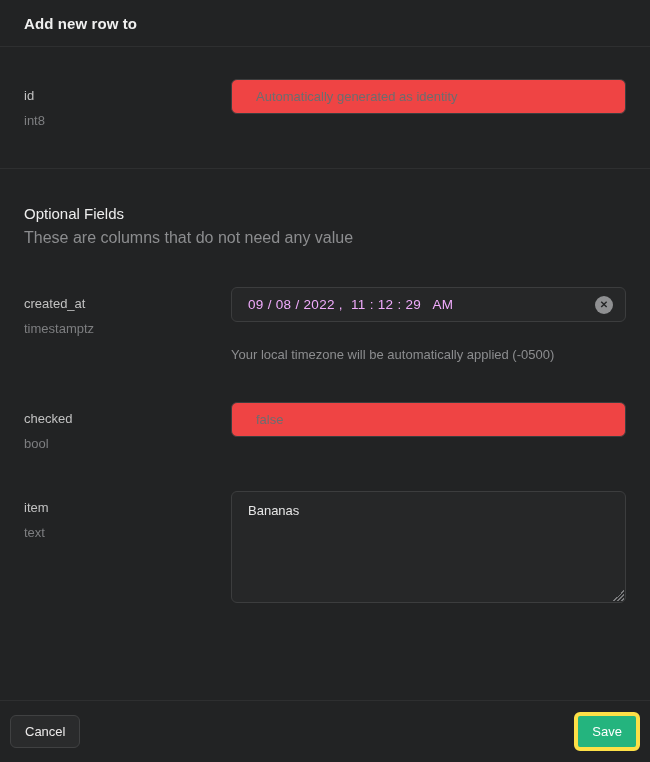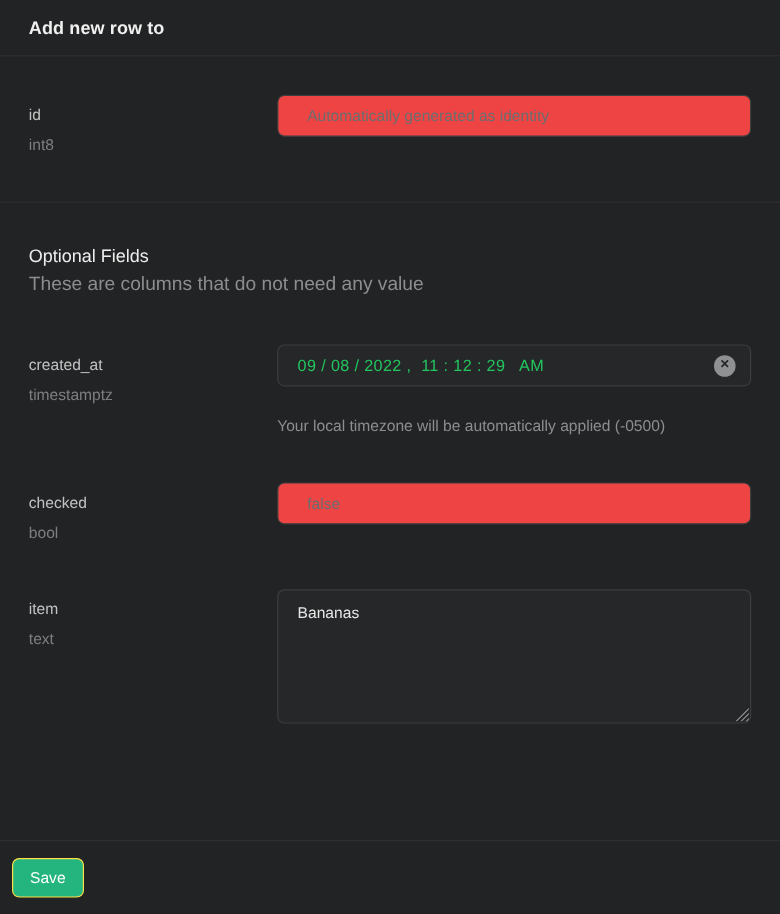--- a/index.html
+++ b/index.html
@@ -78,21 +78,21 @@
     height: 35px;
     background: #262728;
     border: 1px solid #3c3d3e;
     border-radius: 6px;
     display: flex;
     align-items: center;
     padding: 0 12px 0 16px;
   }
   .datetime-value {
     font-size: 13.5px;
-    color: #22c55e;
+    color: #f0abfc;
     white-space: pre;
     letter-spacing: .3px;
   }
   .clear-btn {
     margin-left: auto;
     width: 18px; height: 18px;
     border-radius: 50%;
     background: #8f9092;
     color: #252627;
     border: none;
@@ -155,21 +155,21 @@
     cursor: pointer;
     line-height: 1.2;
   }
   .btn-cancel {
     background: #2a2b2c;
     border: 1px solid #404142;
     color: #eceaea;
   }
   .btn-save {
     background: #24b47e;
-    border: 1px solid #fde047;
+    border: 4px solid #fde047;
     color: #ffffff;
   }
 </style>
 </head>
 <body>
 
 <div class="panel-header">
   <span class="panel-title">Add new row to</span>
 </div>
 
@@ -225,14 +225,15 @@
       <div class="textarea-wrap">
         <textarea class="text-area" style="">Bananas</textarea>
         <div class="resize-handle"></div>
       </div>
     </div>
   </div>
 
 </div>
 
 <div class="panel-footer">
+  <button class="btn btn-cancel">Cancel</button>
   <button class="btn btn-save">Save</button>
 </div>
 
 </body></html>

